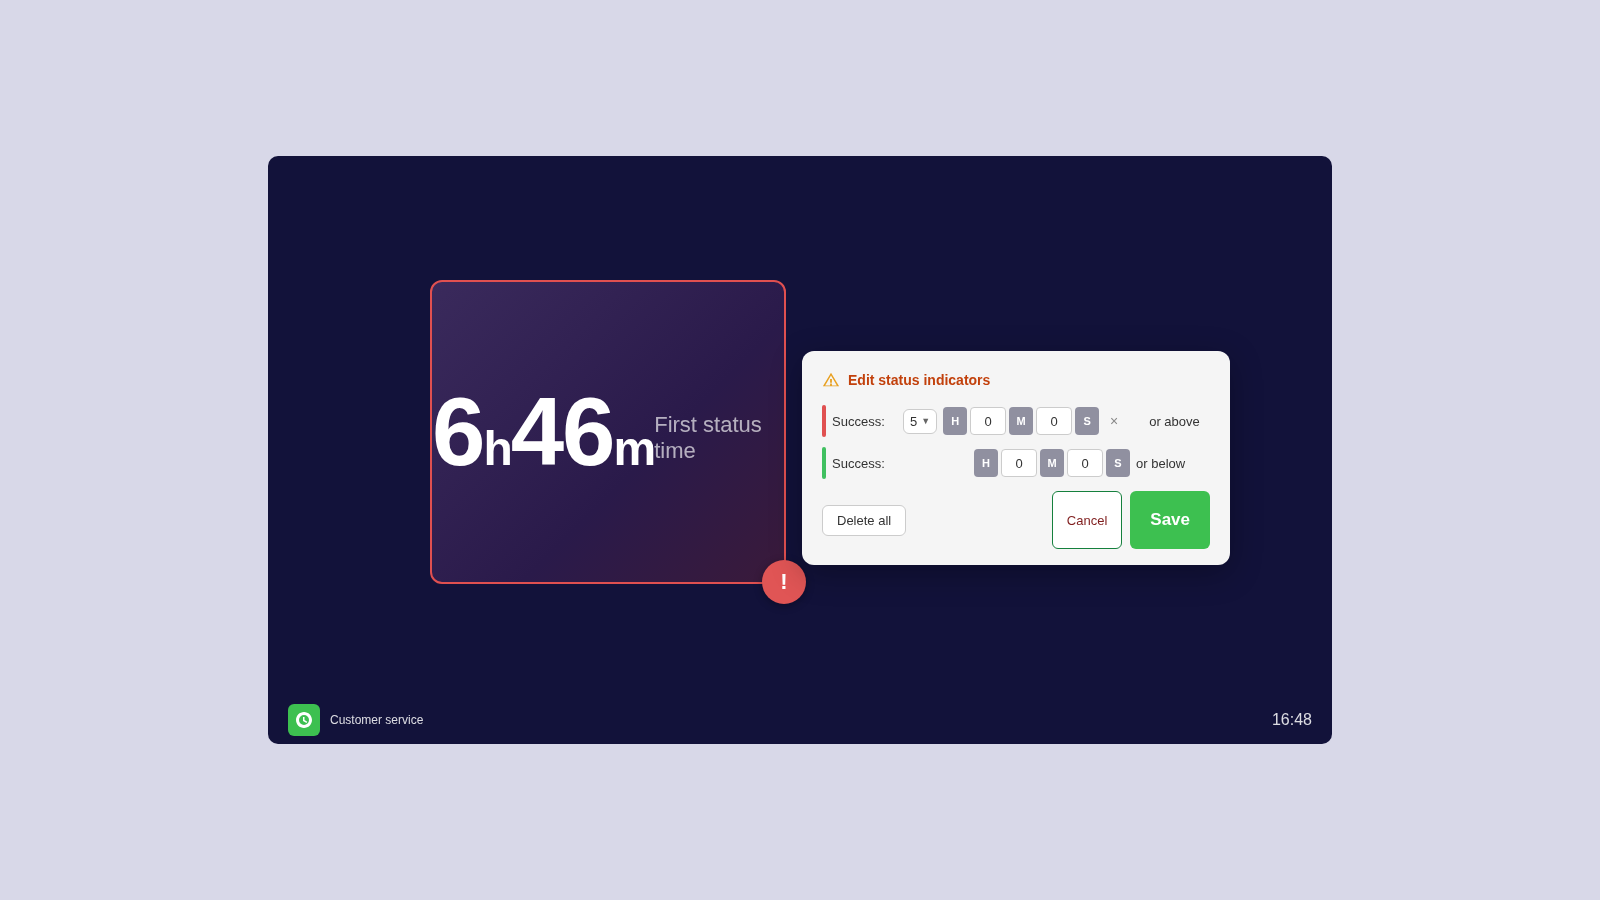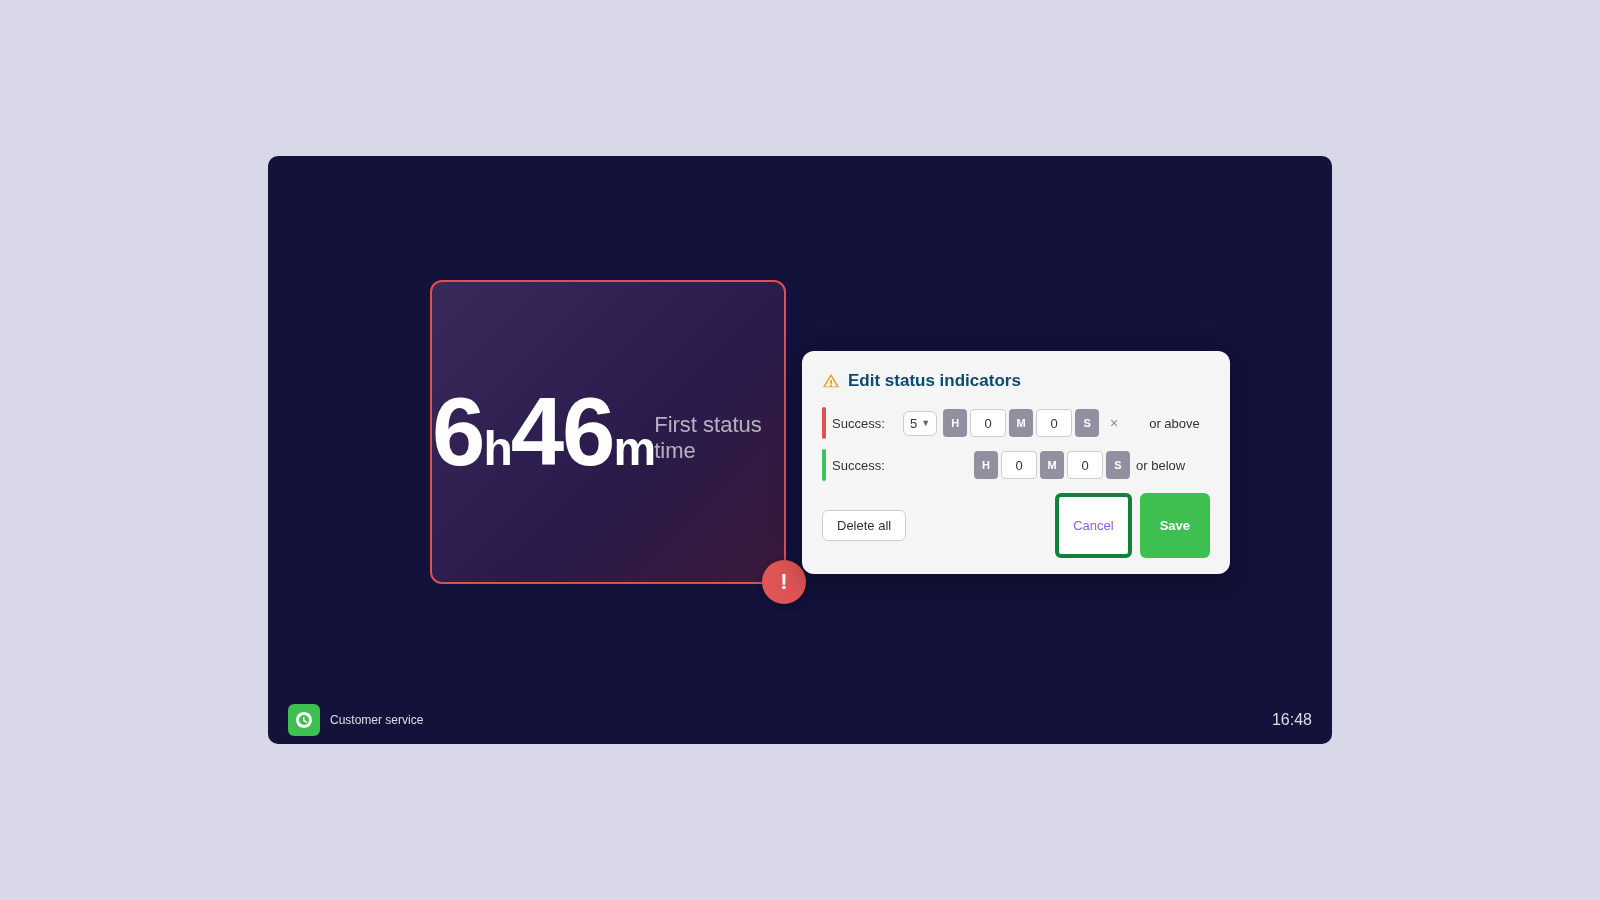--- a/index.html
+++ b/index.html
@@ -93,23 +93,23 @@
     }
 
     .panel-header {
       display: flex;
       align-items: center;
       gap: 8px;
       margin-bottom: 16px;
     }
 
     .panel-title {
-      font-size: 17px;
+      font-size: 14px;
       font-weight: 600;
-      color: #0c4a6e;
+      color: #c2410c;
     }
 
     .warning-triangle {
       width: 18px;
       height: 18px;
       color: #e8a020;
     }
 
     .indicator-row {
       display: flex;
@@ -218,35 +218,35 @@
       cursor: pointer;
     }
 
     .right-actions {
       display: flex;
       gap: 8px;
     }
 
     .cancel-btn {
       font-size: 13px;
-      color: #8b5cf6;
+      color: #7f1d1d;
       background: white;
-      border: 4px solid #15803d;
+      border: 1px solid #15803d;
       border-radius: 6px;
       padding: 1px 14px;
       cursor: pointer;
     }
 
     .save-btn {
-      font-size: 13px;
+      font-size: 17px;
       color: white;
       background: #3dc050;
       border: none;
       border-radius: 6px;
-      padding: 25px 20px;
+      padding: 19px 20px;
       cursor: pointer;
       font-weight: 600;
     }
 
     
     .bottom-bar {
       position: absolute;
       bottom: 0;
       left: 0;
       right: 0;

